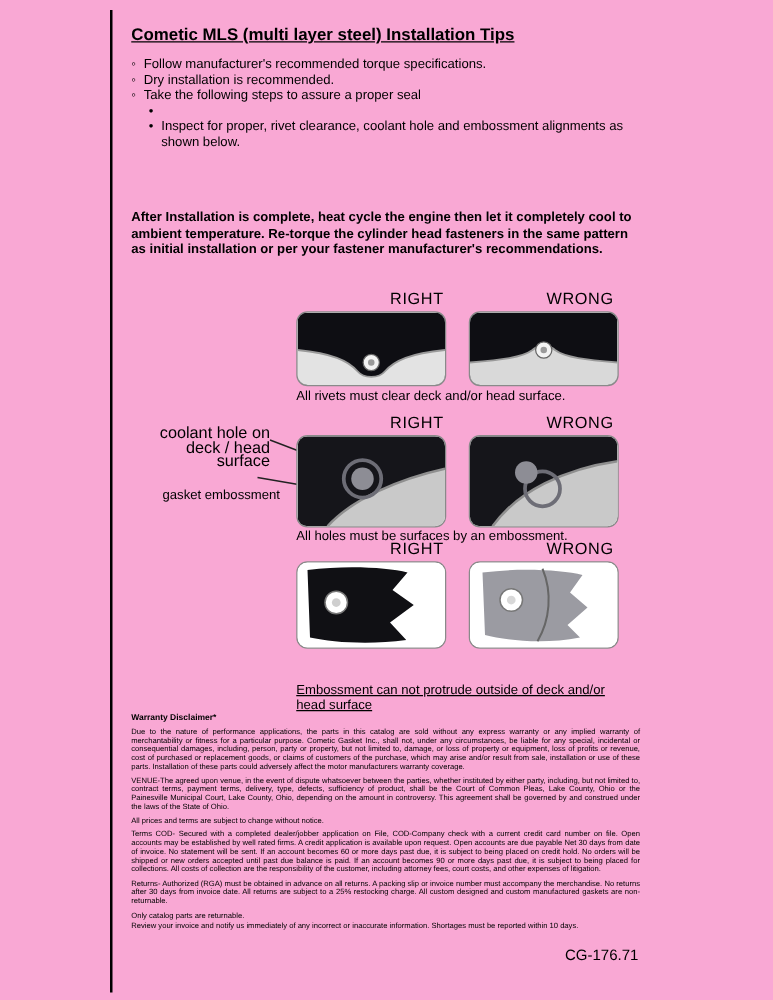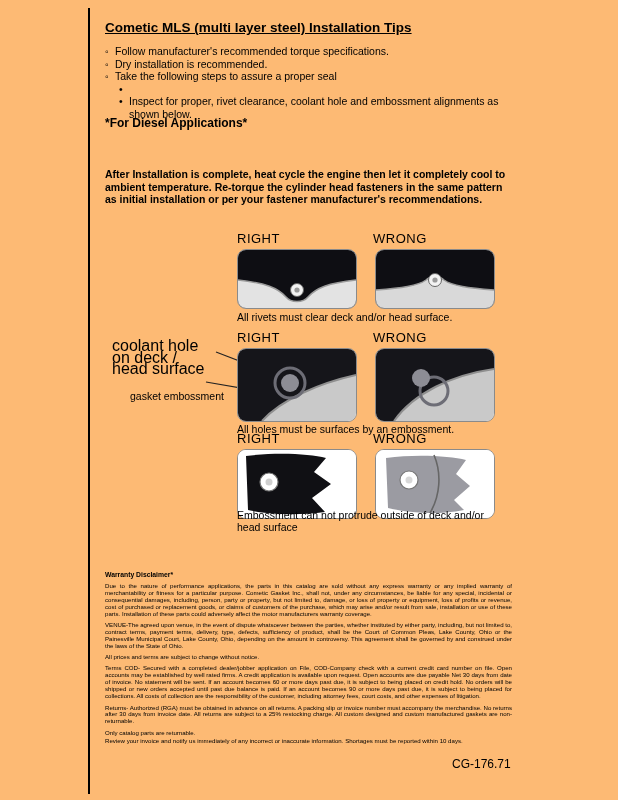--- a/index.html
+++ b/index.html
@@ -1,36 +1,36 @@
 <!DOCTYPE html>
 <html><head>
 <meta charset="utf-8">
 <style>
   html,body{margin:0;padding:0;background:#e8e8e8;}
-  .page{position:relative;width:618px;height:800px;background:#fdba74;font-family:"Liberation Sans",sans-serif;color:#000;overflow:hidden;margin:0 auto;}
+  .page{position:relative;width:618px;height:800px;background:#f9a8d4;font-family:"Liberation Sans",sans-serif;color:#000;overflow:hidden;margin:0 auto;}
   .vrule{position:absolute;left:88px;top:8px;width:2px;height:786px;background:#000;}
   .title{position:absolute;left:105px;top:20px;margin:0;font-size:13.5px;font-weight:bold;text-decoration:underline;white-space:nowrap;}
   .bullets{position:absolute;left:105px;top:45px;width:412px;font-size:10.5px;line-height:12.6px;}
   .bullet-row{display:flex;}
   .glyph{width:10px;flex:0 0 10px;}
   .sub{margin-left:14px;}
   .diesel-heading{position:absolute;left:105px;top:116px;margin:0;font-size:12px;font-weight:bold;}
   .para{position:absolute;left:105px;width:406px;margin:0;font-size:10.5px;line-height:12.6px;}
   .p1{top:136px;}
   .p2{top:168px;font-weight:bold;}
   .note{position:absolute;left:105px;top:211px;margin:0;font-size:10.5px;}
   .diag-headers{position:absolute;left:237px;display:flex;gap:18px;font-size:13px;letter-spacing:.5px;}
-  .diag-headers span{width:118px;text-align:left;}
+  .diag-headers span{width:118px;text-align:right;}
   .r1h{top:231px;}.r2h{top:330px;}.r3h{top:431px;}
   .diag-images{position:absolute;left:237px;display:flex;gap:18px;}
   .r1i{top:249px;}.r2i{top:348px;}.r3i{top:449px;}
   .img-frame{width:118px;border:1px solid #8a8a8a;border-radius:9px;overflow:hidden;background:#fff;line-height:0;}
   .caption{position:absolute;left:237px;margin:0;font-size:10.5px;line-height:12px;}
-  .c1{top:311px;}.c2{top:423px;}.c3{top:509px;width:250px;}
-  .label-coolant{position:absolute;left:112px;top:340px;width:104px;margin:0;font-size:16px;line-height:11.6px;text-align:left;}
+  .c1{top:311px;}.c2{top:423px;}.c3{top:546px;width:250px;text-decoration:underline;}
+  .label-coolant{position:absolute;left:112px;top:340px;width:104px;margin:0;font-size:13px;line-height:11.6px;text-align:right;}
   .label-emboss{position:absolute;left:114px;top:374px;margin:16px;font-size:10.5px;white-space:nowrap;}
   .arrows{position:absolute;left:198px;top:342px;}
   .disclaimer{position:absolute;left:105px;top:572px;width:407px;font-size:6.1px;line-height:6.9px;}
   .disclaimer h4{margin:0 0 4px;font-size:6.8px;}
   .disclaimer p{margin:0 0 4.5px;text-align:justify;}
   .disclaimer p.tight{margin:0 0 1px;}
   .page-number{position:absolute;left:452px;top:757px;margin:0;font-size:12px;}
 </style>
 </head>
 <body>
@@ -55,21 +55,20 @@
     </div>
     <div class="bullet-row sub">
       <span class="glyph">•</span>
     </div>
     <div class="bullet-row sub">
       <span class="glyph">•</span>
       <span>Inspect for proper, rivet clearance, coolant hole and embossment alignments as shown below.</span>
     </div>
   </div>
 
-  <h2 class="diesel-heading">*For Diesel Applications*</h2>
   <p class="para p2">After Installation is complete, heat cycle the engine then let it completely cool to ambient temperature. Re-torque the cylinder head fasteners in the same pattern as initial installation or per your fastener manufacturer's recommendations.</p>
 
   <div class="diag-headers r1h">
     <span>RIGHT</span>
     <span>WRONG</span>
   </div>
   <div class="diag-images r1i">
     <div class="img-frame">
       <svg width="118" height="58" viewBox="0 0 118 58" xmlns="http://www.w3.org/2000/svg">
         <rect width="118" height="58" fill="#0e0e13"></rect>

